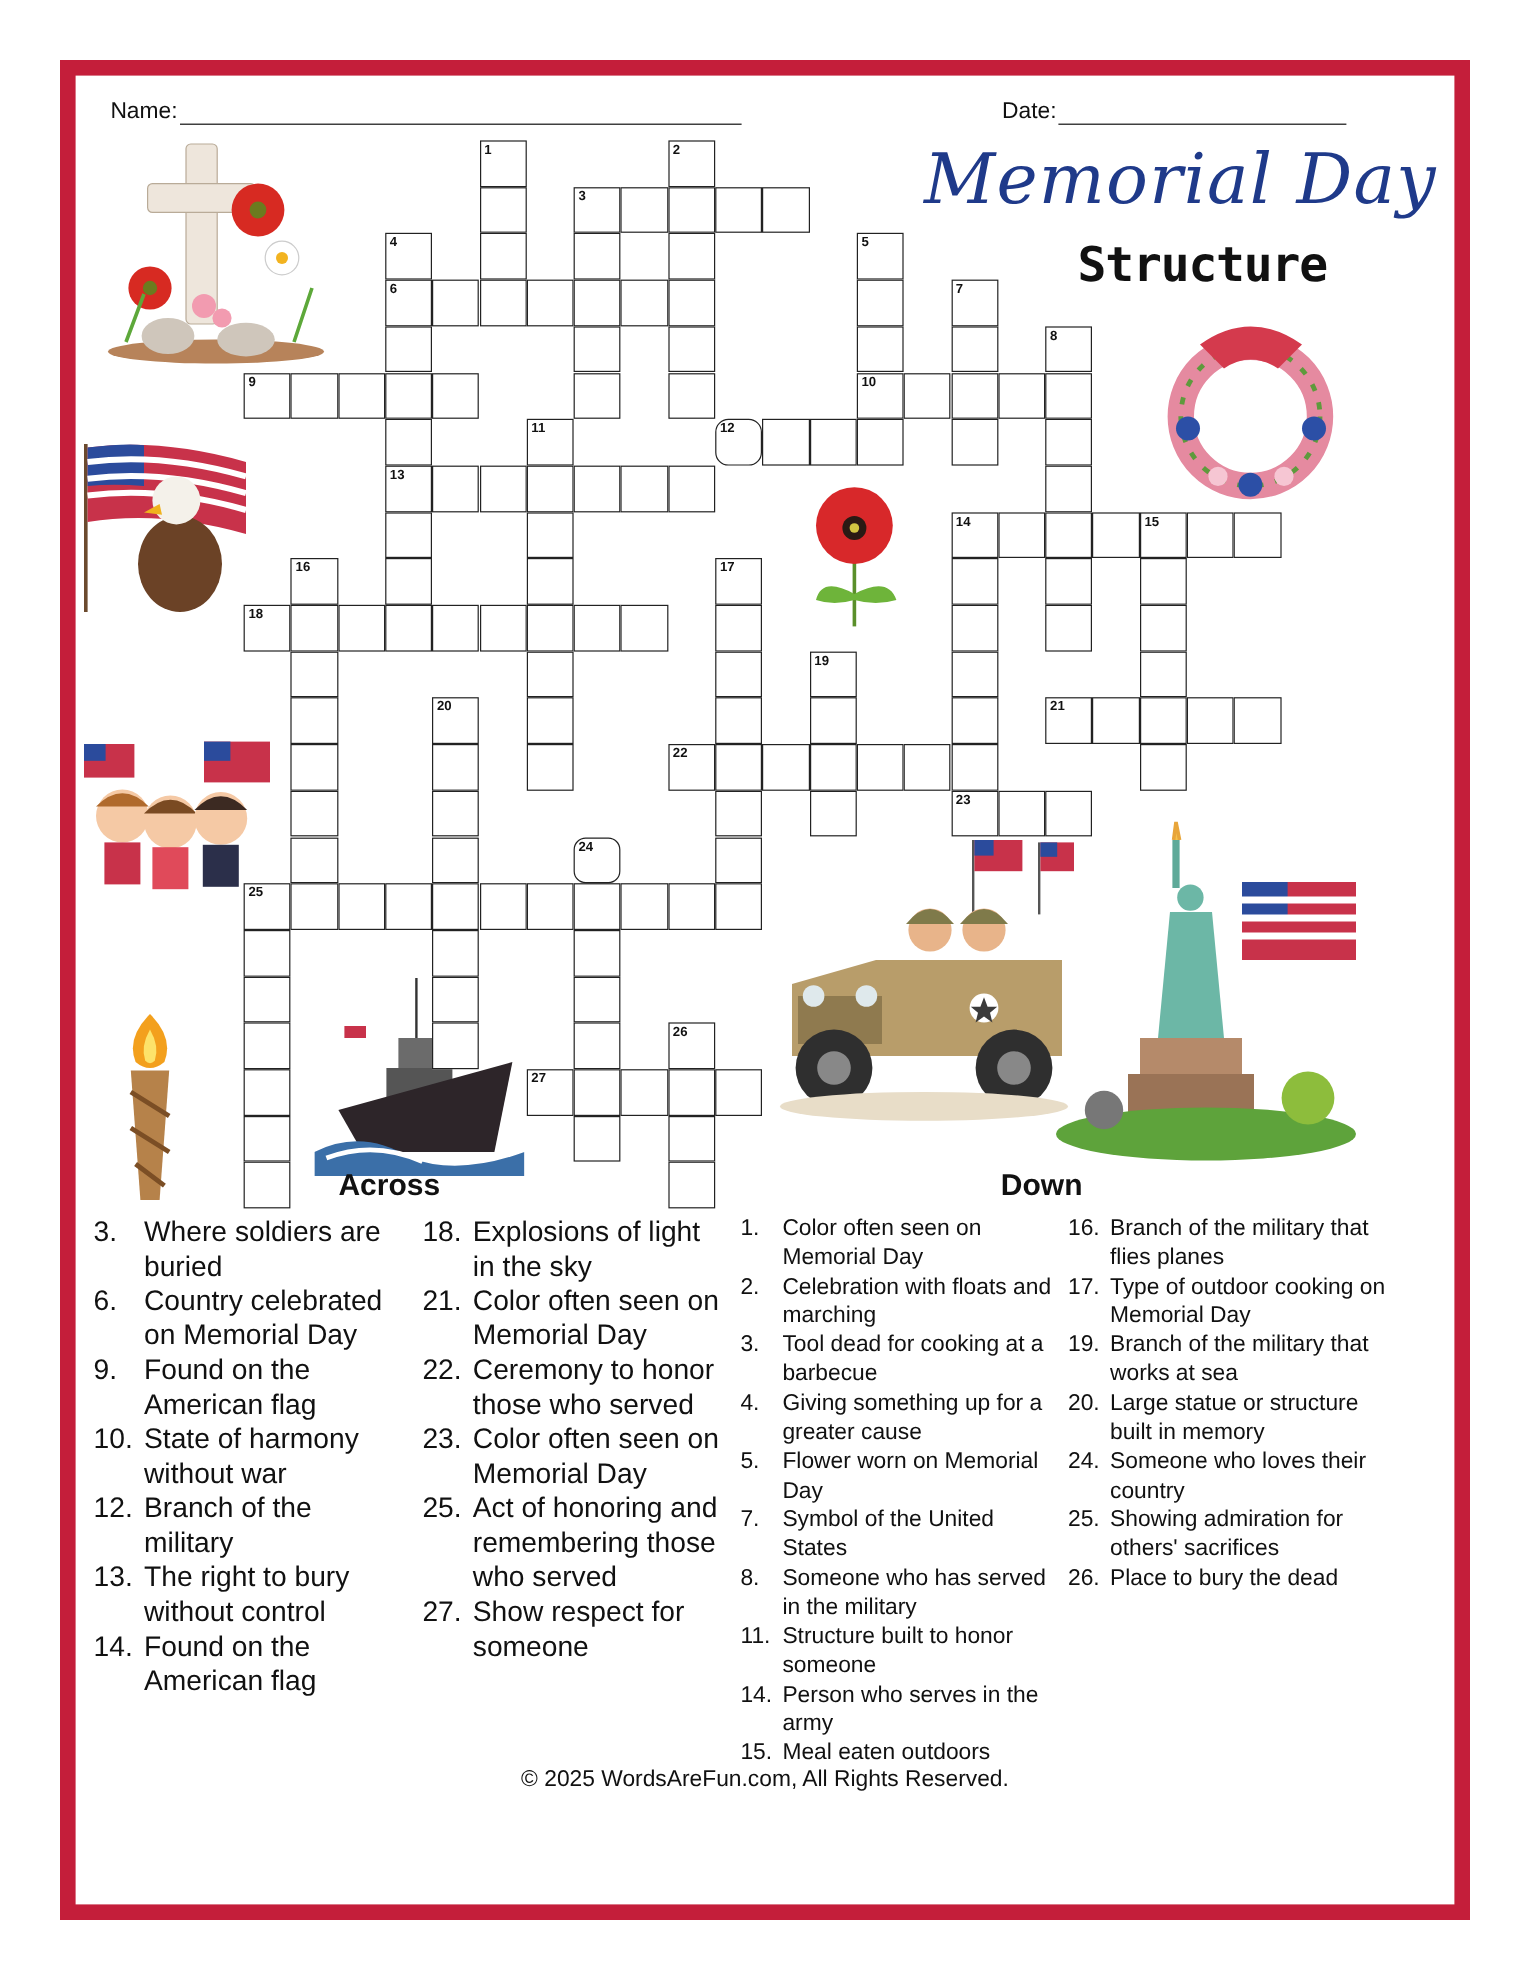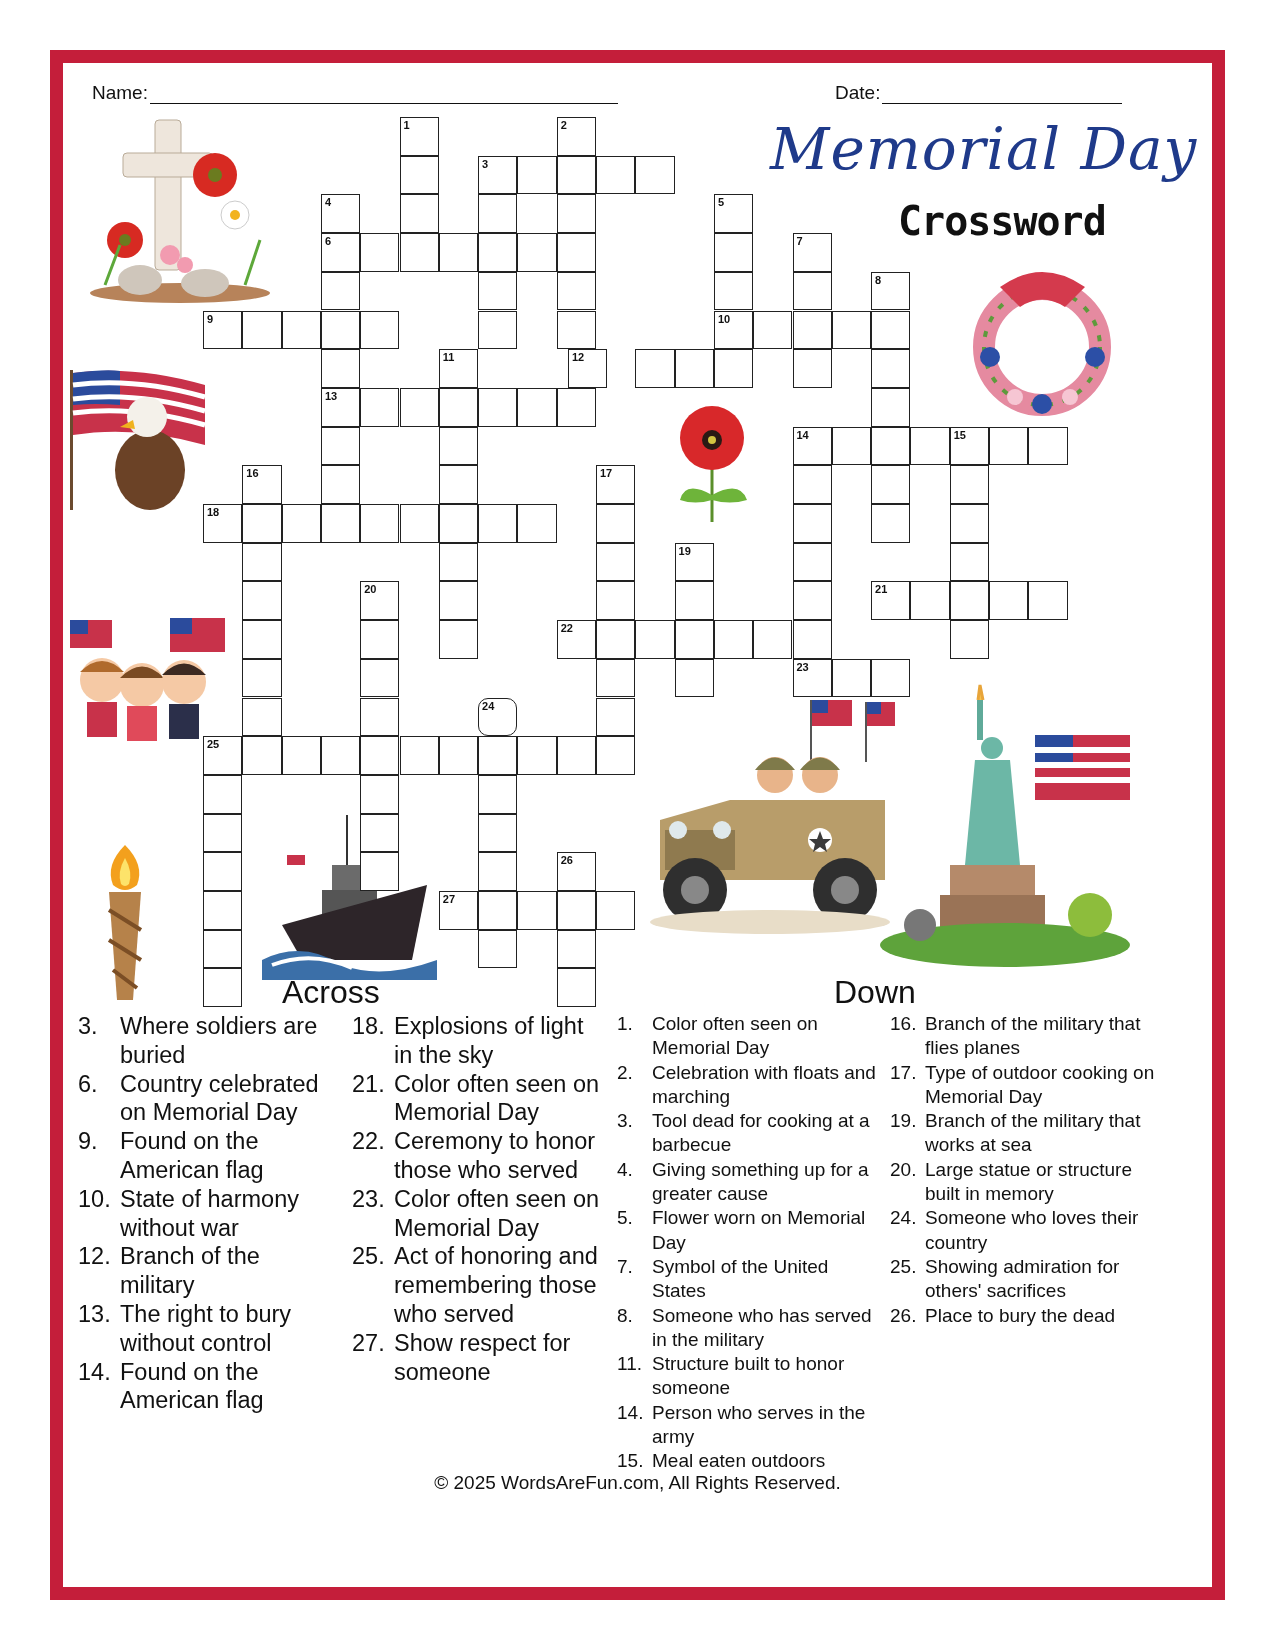--- a/index.html
+++ b/index.html
@@ -8,42 +8,42 @@
   .hdr{position:absolute;top:82px;font-family:"Liberation Sans",sans-serif;font-size:19px;color:#111;}
   .hdr .line{display:inline-block;border-bottom:1.5px solid #111;height:18px;vertical-align:bottom;margin-left:2px;}
   #name-hdr{left:92px;}
   #date-hdr{left:835px;}
   .title1{position:absolute;left:770px;top:115px;font-family:"DejaVu Serif",serif;font-style:italic;font-size:58px;color:#1F3A8A;letter-spacing:1px;white-space:nowrap;}
   .title2{position:absolute;left:898px;top:198px;font-family:"DejaVu Sans Mono",monospace;font-weight:bold;font-size:40px;color:#111;letter-spacing:-1px;white-space:nowrap;}
   #grid{position:absolute;left:0;top:0;width:1275px;height:1100px;}
   .cell{position:absolute;width:39.3px;height:38.7px;box-sizing:border-box;border:1.3px solid #222;background:#fff;}
   .cell .num{position:absolute;left:3px;top:1px;font-size:11px;font-weight:bold;font-family:"Liberation Sans",sans-serif;}
   .art{position:absolute;}
-  .sect-h{position:absolute;font-size:32px;font-weight:normal;font-family:"Liberation Sans",sans-serif;}
+  .sect-h{position:absolute;font-size:25px;font-weight:bold;font-family:"Liberation Sans",sans-serif;}
   .clues{position:absolute;font-family:"Liberation Sans",sans-serif;}
   .clue{position:relative;}
   .clue .n{position:absolute;left:0;top:0;}
   .across .clue{padding-left:42px;font-size:23.5px;line-height:28.8px;}
   .down .clue{padding-left:35px;font-size:19px;line-height:24.3px;}
   .footer{position:absolute;top:1472px;left:0;width:1275px;text-align:center;font-size:19px;font-family:"Liberation Sans",sans-serif;}
 </style>
 </head>
 <body>
 
 <div class="frame"></div>
 
 <div class="hdr" id="name-hdr">
   <span>Name:</span><span class="line" style="width:468px"></span>
 </div>
 <div class="hdr" id="date-hdr">
   <span>Date:</span><span class="line" style="width:240px"></span>
 </div>
 
 <div class="title1">Memorial Day</div>
-<div class="title2">Crossword</div>
+<div class="title2">Structure</div>
 
 <svg class="art" style="left:85px;top:115px" width="190" height="190">
   <rect x="70" y="5" width="26" height="150" rx="4" fill="#eee6dc" stroke="#b9ab98"></rect>
   <rect x="38" y="38" width="90" height="24" rx="4" fill="#eee6dc" stroke="#b9ab98"></rect>
   <ellipse cx="95" cy="178" rx="90" ry="10" fill="#b7835a"></ellipse>
   <ellipse cx="55" cy="165" rx="22" ry="15" fill="#cfc6bb"></ellipse>
     <ellipse cx="120" cy="168" rx="24" ry="14" fill="#cfc6bb"></ellipse>
   <circle cx="130" cy="60" r="22" fill="#d72a22"></circle>
     <circle cx="130" cy="60" r="7" fill="#6b7b1f"></circle>
   <circle cx="40" cy="125" r="18" fill="#d72a22"></circle>
@@ -180,21 +180,21 @@
     <div class="cell" style="left: 281.6px; top: 310.5px;"></div>
     <div class="cell" style="left: 320.9px; top: 310.5px;"></div>
     <div class="cell" style="left: 360.2px; top: 310.5px;"></div>
     <div class="cell" style="left: 713.9px; top: 310.5px;">
       <span class="num">10</span>
     </div>
     <div class="cell" style="left: 753.2px; top: 310.5px;"></div>
     <div class="cell" style="left: 792.5px; top: 310.5px;"></div>
     <div class="cell" style="left: 831.8px; top: 310.5px;"></div>
     <div class="cell" style="left: 871.1px; top: 310.5px;"></div>
-    <div class="cell" style="left: 568px; top: 349.2px;">
+    <div class="cell" style="left: 596px; top: 349.2px; border-radius: 11px;">
       <span class="num">12</span>
     </div>
     <div class="cell" style="left: 635.3px; top: 349.2px;"></div>
     <div class="cell" style="left: 674.6px; top: 349.2px;"></div>
     <div class="cell" style="left: 713.9px; top: 349.2px;"></div>
     <div class="cell" style="left: 320.9px; top: 387.9px;">
       <span class="num">13</span>
     </div>
     <div class="cell" style="left: 360.2px; top: 387.9px;"></div>
     <div class="cell" style="left: 399.5px; top: 387.9px;"></div>

